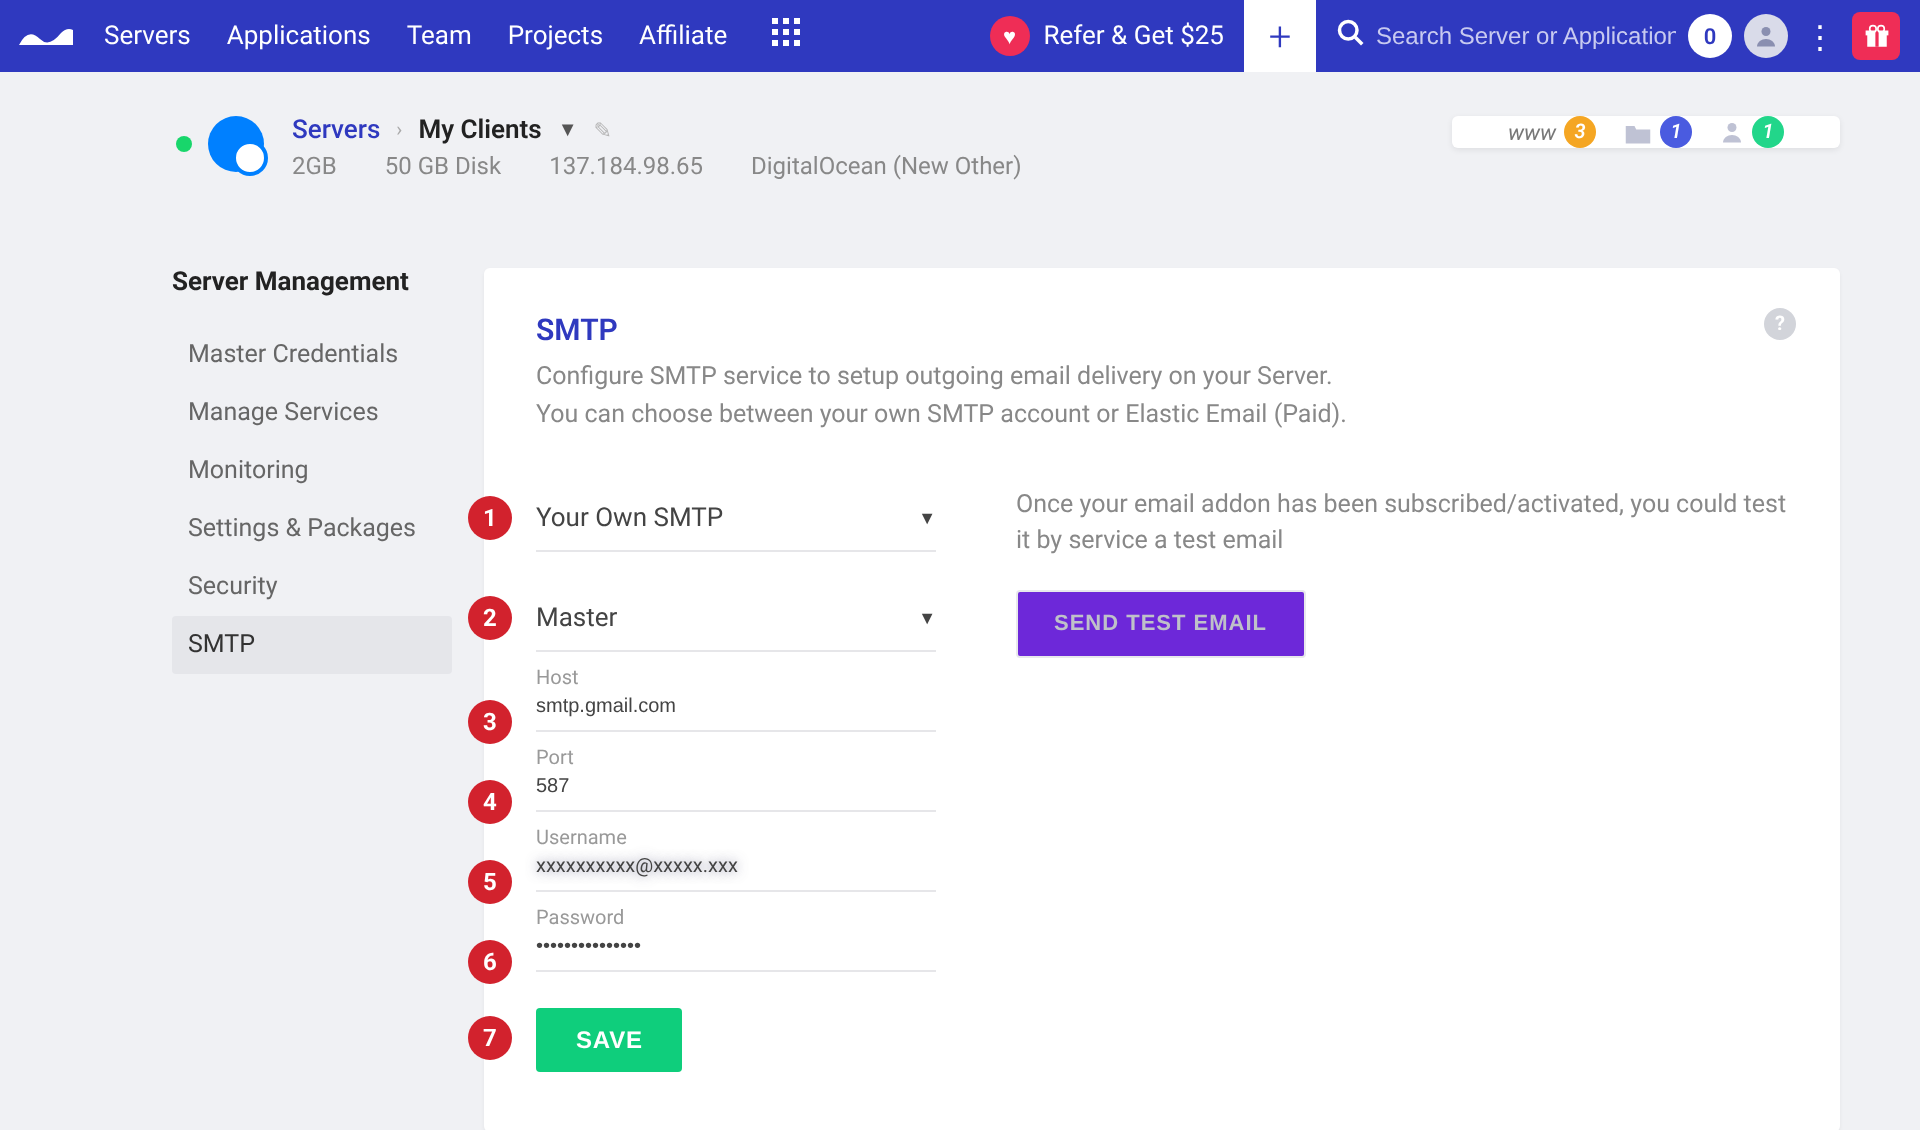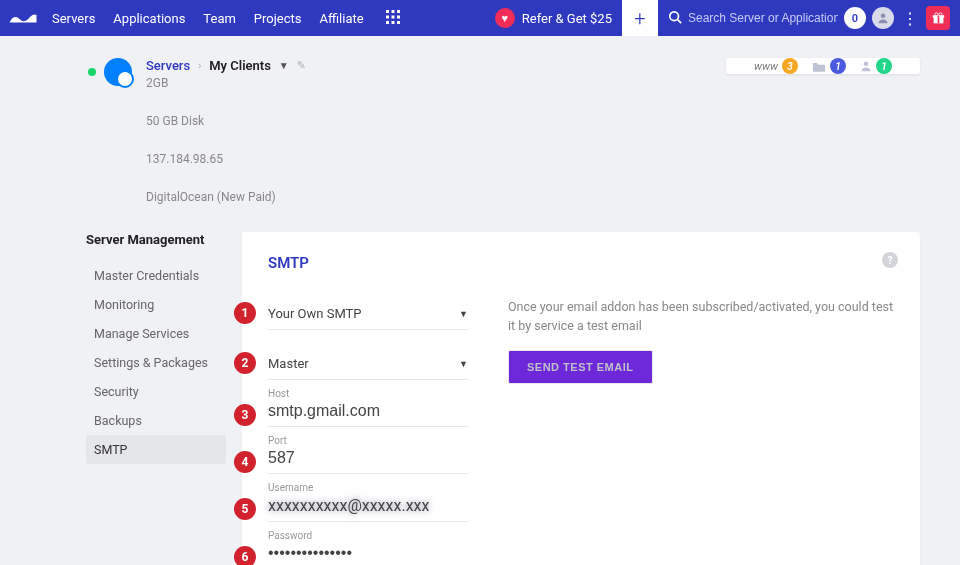--- a/index.html
+++ b/index.html
@@ -30,47 +30,47 @@
   .status-dot { position:absolute; left:88px; top:32px; width:8px; height:8px; border-radius:50%; background:#18d66b;}
   .srv-header { display:flex; align-items:flex-start; gap:14px; margin-left:18px;}
   .srv-circle { width:28px; height:28px; border-radius:50%; background:#0080ff; position:relative; display:flex; align-items:center; justify-content:center; }
   .srv-circle::after{content:""; width:14px; height:14px; border-radius:50%; background:#fff; position:absolute; right:-2px; bottom:-2px; border:2px solid #0080ff;}
   .crumbs { display:flex; align-items:center; gap:8px; font-size:13px; }
   .crumbs .sv { color:#2f39bf; font-weight:500;}
   .crumbs .arr { color:#aaa; font-size:10px;}
   .crumbs .cl { font-weight:600; color:#222;text-align:center; }
   .crumbs .caret { color:#555; font-size:10px;}
   .crumbs .pencil { color:#b5b5b5; font-size:11px;}
-  .meta { display:flex; gap:24px; color:#888; font-size:12px; margin-top:3px;flex-direction:column;}
+  .meta { display:flex; gap:24px; color:#888; font-size:12px; margin-top:3px;}
   .srv-right { position:absolute; right:40px; top:22px; background:#fff; border-radius:3px; box-shadow:0 1px 3px rgba(0,0,0,0.08); height:16px; display:flex; align-items:center; padding:0 28px; gap:14px;font-style:italic;}
   .pill { display:flex; align-items:center; gap:4px; font-size:11px; color:#777;}
   .pill .num { width:16px; height:16px; border-radius:50%; display:flex; align-items:center; justify-content:center; font-size:10px; font-weight:600; color:#fff;}
   .n-orange{background:#f5a623;} .n-blue{background:#4a5be0;} .n-green{background:#22d68a;}
 
   
-  .main { display:flex; gap:16px; margin-top:28px; }
+  .main { display:flex; gap:16px; margin-top:44px; }
   .sidebar { width:140px; }
   .sb-title { font-weight:700; color:#222; font-size:13px; margin-bottom:14px;}
   .sb-item { display:block; padding:7px 8px; font-size:12.5px; color:#666; border-radius:2px; cursor:pointer;}
   .sb-item.active { background:#e5e6ea; color:#333;}
 
   .card { flex:1; background:#fff; border-radius:3px; padding:22px 26px 30px; box-shadow:0 1px 2px rgba(0,0,0,0.05); position:relative;}
   .card h2 { color:#2f39bf; font-size:15px; font-weight:600; margin-bottom:6px;}
   .card .desc { color:#888; font-size:12.5px; line-height:1.5; max-width:420px;}
   .help { position:absolute; right:22px; top:20px; width:16px; height:16px; border-radius:50%; background:#d2d4da; color:#fff; display:flex; align-items:center; justify-content:center; font-size:10px; font-weight:700;}
 
   .form-area { display:flex; gap:40px; margin-top:26px;}
   .form-col { width:200px; position:relative;}
   .side-col { flex:1; }
 
   .field { position:relative; margin-bottom:18px; border-bottom:1px solid #e6e6e9; }
   .field.select { height:32px; display:flex; align-items:center; justify-content:space-between; color:#444; font-size:13px; cursor:pointer;}
   .field.select .dd { font-size:9px; color:#444;}
   .field .lbl { position:absolute; top:-10px; left:0; font-size:10px; color:#999;}
-  .field .val { display:block; width:100%; border:none; outline:none; font-size:16px; color:#444; padding:4px 0 6px; background:transparent;}
+  .field .val { display:block; width:100%; border:none; outline:none; font-size:10px; color:#444; padding:4px 0 6px; background:transparent;}
   .blurred { color: transparent; text-shadow: 0 0 6px rgba(80,80,120,0.7); }
 
   .ann { position:absolute; left:-34px; width:22px; height:22px; border-radius:50%; background:#d2222d; color:#fff; display:flex; align-items:center; justify-content:center; font-size:12px; font-weight:700;}
 
   .side-text { color:#888; font-size:12.5px; line-height:1.5; margin-bottom:14px;}
   .test-btn { border:1px solid #e8e8ec; background:#6d28d9; color:#bfc1c9; font-size:11px; letter-spacing:.5px; font-weight:600; padding:10px 18px; border-radius:2px;}
 
   .save-row { position:relative; margin-top:16px;}
   .save-btn { background:#0fce7c; color:#fff; border:none; font-size:12px; font-weight:700; letter-spacing:.4px; padding:9px 20px; border-radius:2px;}
 </style>
@@ -146,21 +146,21 @@
         <span class="sv">Servers</span>
         <span class="arr">›</span>
         <span class="cl">My Clients</span>
         <span class="caret">▼</span>
         <span class="pencil">✎</span>
       </div>
       <div class="meta">
         <span>2GB</span>
         <span>50 GB Disk</span>
         <span>137.184.98.65</span>
-        <span>DigitalOcean (New Paid)</span>
+        <span>DigitalOcean (New Other)</span>
       </div>
     </div>
   </div>
 
   <div class="srv-right">
     <span class="pill">
       <span>www</span>
       <span class="num n-orange">3</span>
     </span>
     <span class="pill">
@@ -175,31 +175,31 @@
           <path d="M2 15c0-3 3-5 6-5s6 2 6 5z"></path>
         </svg>
       <span class="num n-green">1</span>
     </span>
   </div>
 
   <div class="main">
     <div class="sidebar">
       <div class="sb-title">Server Management</div>
       <span class="sb-item">Master Credentials</span>
+      <span class="sb-item">Manage Services</span>
       <span class="sb-item">Monitoring</span>
-      <span class="sb-item">Manage Services</span>
       <span class="sb-item">Settings &amp; Packages</span>
       <span class="sb-item">Security</span>
-      <span class="sb-item">Backups</span>
       <span class="sb-item active">SMTP</span>
     </div>
 
     <div class="card">
       <span class="help">?</span>
       <h2>SMTP</h2>
+      <p class="desc">Configure SMTP service to setup outgoing email delivery on your Server. You can choose between your own SMTP account or Elastic Email (Paid).</p>
 
       <div class="form-area">
         <div class="form-col">
 
           <div class="field select">
             <span class="ann" style="top:4px">1</span>
             <span>Your Own SMTP</span>
             <span class="dd">▼</span>
           </div>
 

